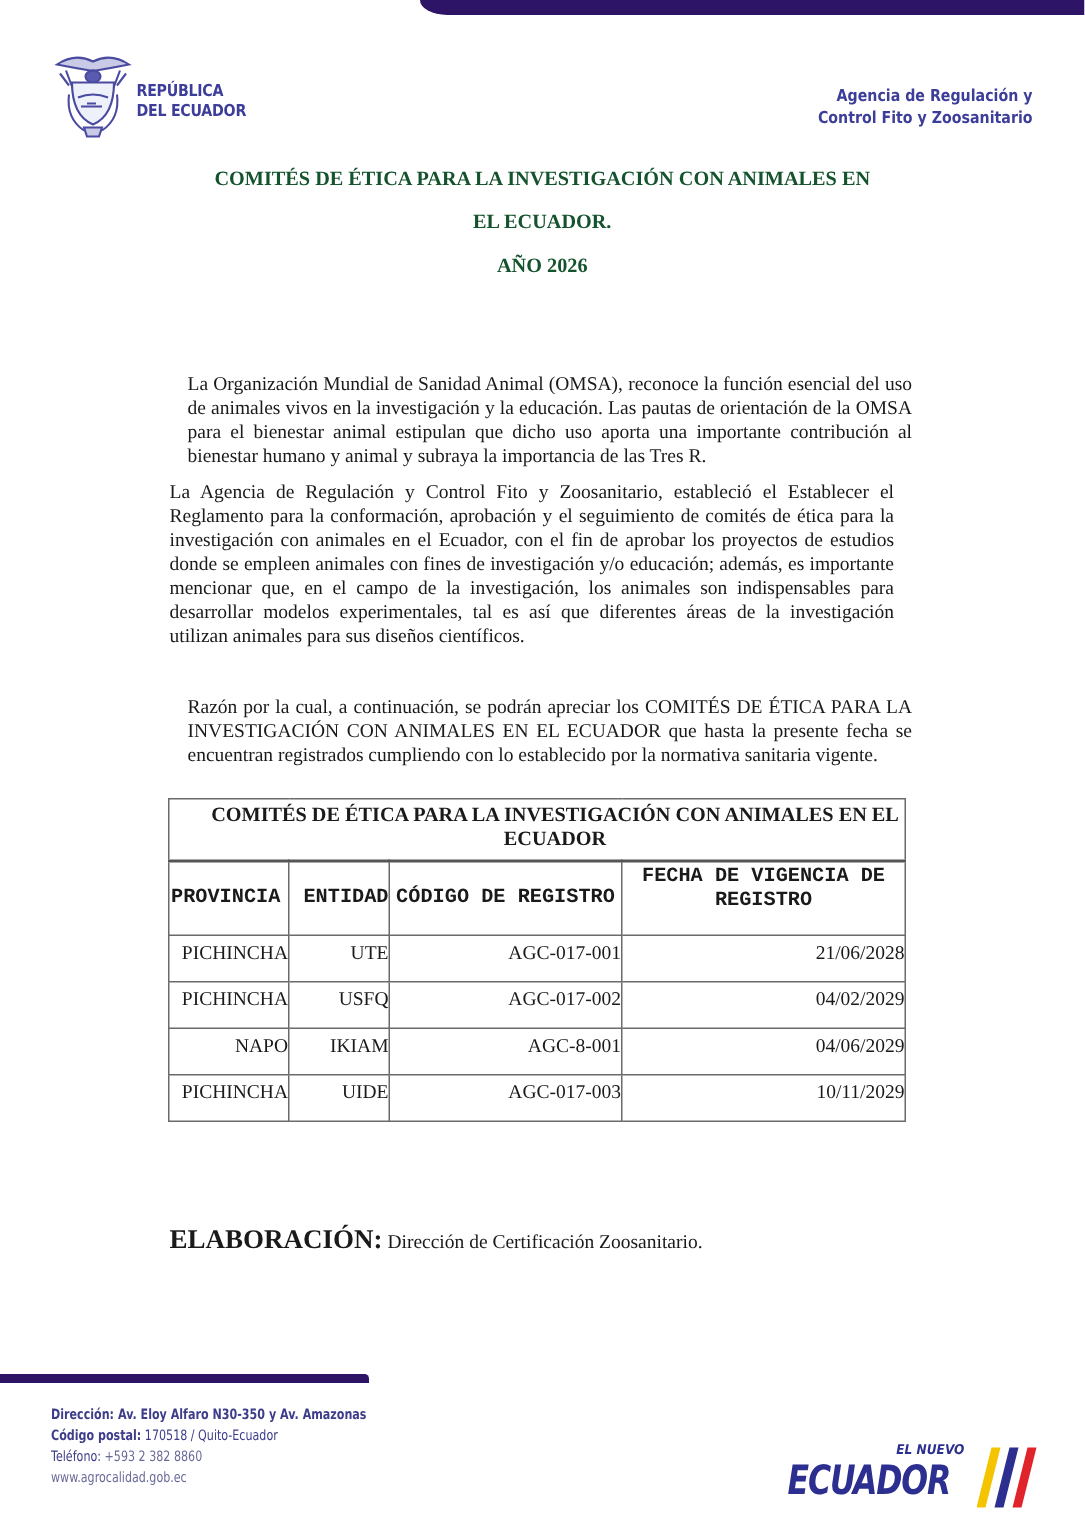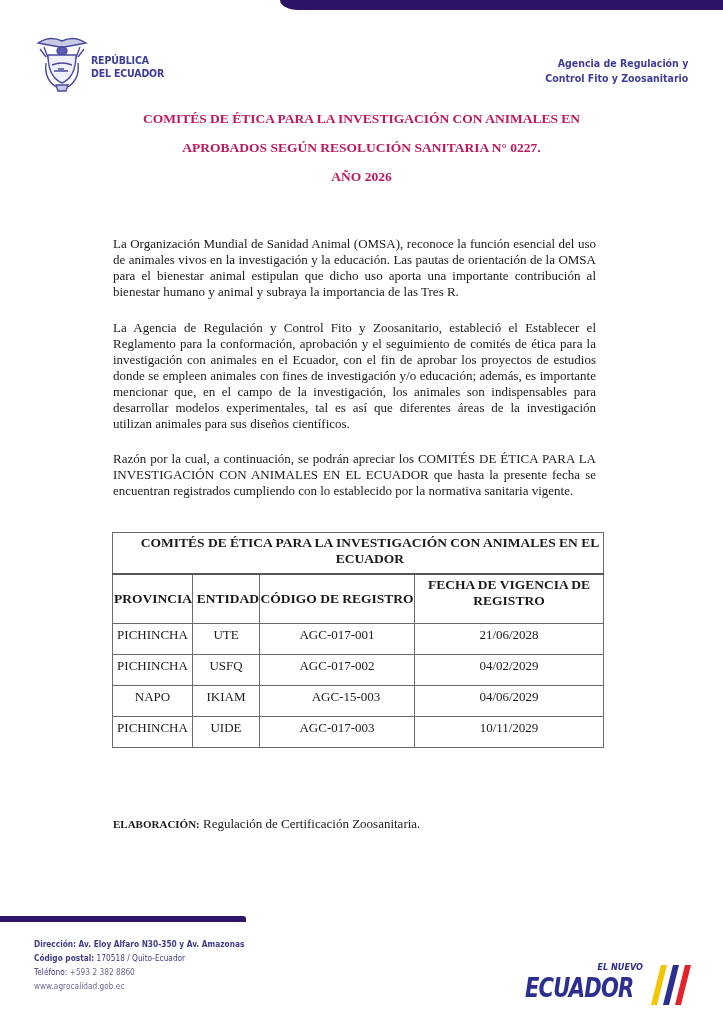--- a/index.html
+++ b/index.html
@@ -6,40 +6,40 @@
   body { width: 723px; height: 1024px; position: relative; overflow: hidden; font-family: "Liberation Serif", serif; color: #1a1a1a; }
 
   .top-bar { position: absolute; left: 280px; top: 0; width: 443px; height: 10px; background: #2e1466; border-bottom-left-radius: 18px 10px; }
 
   .logo-left { position: absolute; left: 34px; top: 33px; width: 130px; height: 60px; }
   .crest { position: absolute; left: 0; top: 0; width: 56px; height: 60px; }
   .republica { position: absolute; left: 57px; top: 21px; font-family: "DejaVu Sans", sans-serif; font-weight: bold; font-size: 11px; line-height: 13px; color: #3d3d9a; letter-spacing: -0.2px; transform: scaleX(0.86); transform-origin: left top; white-space: nowrap; }
 
   .agency { position: absolute; right: 35px; top: 56px; text-align: right; font-family: "DejaVu Sans", sans-serif; font-weight: bold; font-size: 11px; line-height: 15px; color: #3d3d9a; transform: scaleX(0.86); transform-origin: right top; white-space: nowrap; }
 
-  .title-block { position: absolute; left: 100px; top: 104px; width: 523px; text-align: center; font-weight: bold; font-size: 13.5px; line-height: 29px; color: #be185d; }
+  .title-block { position: absolute; left: 100px; top: 104px; width: 523px; text-align: center; font-weight: bold; font-size: 13.5px; line-height: 29px; color: #14532d; }
 
   .body-text { position: absolute; left: 113px; width: 483px; font-size: 13px; line-height: 16px; text-align: justify; color: #1a1a1a; }
   .p1 { top: 236px; }
   .p2 { top: 320px; }
   .p3 { top: 451px; }
 
   .reg-table { position: absolute; left: 112px; top: 532px; width: 492px; border-collapse: collapse; font-size: 13px; color: #1a1a1a; }
   .reg-table td, .reg-table th { border: 1px solid #6a6a6a; padding: 0; }
   .reg-table .caption-cell { height: 38px; font-weight: bold; font-size: 13.5px; line-height: 16px; text-align: center; vertical-align: top; padding-top: 2px; padding-left: 24px; border-bottom: 2px solid #555; border-radius: 12px; }
-  .reg-table th { font-weight: bold; font-size: 13.5px; height: 46px; text-align: center; line-height: 16px; }
+  .reg-table th { font-weight: bold; font-size: 13.5px; height: 46px; text-align: center; line-height: 16px; font-family: Liberation Mono, monospace; }
   .reg-table th.c1 { width: 78px; text-align: left; padding-left: 1px; }
   .reg-table th.c2 { width: 66px; text-align: right; }
   .reg-table th.c3 { width: 154px; }
   .reg-table th.c4 { vertical-align: top; padding-top: 2px; }
-  .reg-table td { height: 27px; text-align: center; vertical-align: top; padding-top: 3px; }
+  .reg-table td { height: 27px; text-align: right; vertical-align: top; padding-top: 3px; }
   .reg-table td.code-shift { padding-left: 18px; }
 
   .elaboracion { position: absolute; left: 113px; top: 816px; font-size: 13px; color: #1a1a1a; }
-  .elaboracion b { font-size: 11px; }
+  .elaboracion b { font-size: 18px; }
 
   .bottom-bar { position: absolute; left: 0; top: 916px; width: 246px; height: 6px; background: #2e1466; border-top-right-radius: 3px; }
 
   .footer-info { position: absolute; left: 34px; top: 937px; font-family: "DejaVu Sans", sans-serif; font-size: 9.5px; line-height: 14px; color: #3d3d8a; transform: scaleX(0.78); transform-origin: left top; white-space: nowrap; }
   .footer-info .b { font-weight: bold; }
   .footer-info .light { color: #6a6a9a; }
 
   .ecuador-logo { position: absolute; left: 525px; top: 960px; width: 170px; height: 56px; }
   .el-nuevo { position: absolute; left: 70px; top: 2px; font-family: "DejaVu Sans", sans-serif; font-weight: bold; font-style: italic; font-size: 9px; color: #2c2f8f; transform: scaleX(0.9); }
   .ecuador-word { position: absolute; left: 0; top: 12px; font-family: "DejaVu Sans", sans-serif; font-weight: bold; font-style: italic; font-size: 27px; letter-spacing: -1px; color: #2c2f8f; transform: scaleX(0.78); transform-origin: left top; }
@@ -70,27 +70,27 @@
   </div>
 </div>
 
 <div class="agency">
   <div>Agencia de Regulación y</div>
   <div>Control Fito y Zoosanitario</div>
 </div>
 
 <div class="title-block">
   <div>COMITÉS DE ÉTICA PARA LA INVESTIGACIÓN CON ANIMALES EN</div>
-  <div>APROBADOS SEGÚN RESOLUCIÓN SANITARIA N° 0227.</div>
+  <div>EL ECUADOR.</div>
   <div>AÑO 2026</div>
 </div>
 
-<p class="body-text p1" style="margin:0">La Organización Mundial de Sanidad Animal (OMSA), reconoce la función esencial del uso de animales vivos en la investigación y la educación. Las pautas de orientación de la OMSA para el bienestar animal estipulan que dicho uso aporta una importante contribución al bienestar humano y animal y subraya la importancia de las Tres R.</p>
+<p class="body-text p1" style="margin:12px">La Organización Mundial de Sanidad Animal (OMSA), reconoce la función esencial del uso de animales vivos en la investigación y la educación. Las pautas de orientación de la OMSA para el bienestar animal estipulan que dicho uso aporta una importante contribución al bienestar humano y animal y subraya la importancia de las Tres R.</p>
 <p class="body-text p2" style="margin:0">La Agencia de Regulación y Control Fito y Zoosanitario, estableció el Establecer el Reglamento para la conformación, aprobación y el seguimiento de comités de ética para la investigación con animales en el Ecuador, con el fin de aprobar los proyectos de estudios donde se empleen animales con fines de investigación y/o educación; además, es importante mencionar que, en el campo de la investigación, los animales son indispensables para desarrollar modelos experimentales, tal es así que diferentes áreas de la investigación utilizan animales para sus diseños científicos.</p>
-<p class="body-text p3" style="margin:0">Razón por la cual, a continuación, se podrán apreciar los COMITÉS DE ÉTICA PARA LA INVESTIGACIÓN CON ANIMALES EN EL ECUADOR que hasta la presente fecha se encuentran registrados cumpliendo con lo establecido por la normativa sanitaria vigente.</p>
+<p class="body-text p3" style="margin:12px">Razón por la cual, a continuación, se podrán apreciar los COMITÉS DE ÉTICA PARA LA INVESTIGACIÓN CON ANIMALES EN EL ECUADOR que hasta la presente fecha se encuentran registrados cumpliendo con lo establecido por la normativa sanitaria vigente.</p>
 
 <table class="reg-table">
   <tbody>
       <tr>
     <td class="caption-cell" colspan="4">COMITÉS DE ÉTICA PARA LA INVESTIGACIÓN CON ANIMALES EN EL ECUADOR</td>
   </tr>
   <tr>
     <th class="c1">PROVINCIA</th>
     <th class="c2">ENTIDAD</th>
     <th class="c3">CÓDIGO DE REGISTRO</th>
@@ -104,34 +104,34 @@
   </tr>
   <tr>
     <td>PICHINCHA</td>
     <td>USFQ</td>
     <td>AGC-017-002</td>
     <td>04/02/2029</td>
   </tr>
   <tr>
     <td>NAPO</td>
     <td>IKIAM</td>
-    <td class="code-shift">AGC-15-003</td>
+    <td class="code-shift">AGC-8-001</td>
     <td>04/06/2029</td>
   </tr>
   <tr>
     <td>PICHINCHA</td>
     <td>UIDE</td>
     <td>AGC-017-003</td>
     <td>10/11/2029</td>
   </tr>
 </tbody>
   </table>
 
 <div class="elaboracion">
-  <b>ELABORACIÓN:</b><span> Regulación de Certificación Zoosanitaria.</span>
+  <b>ELABORACIÓN:</b><span> Dirección de Certificación Zoosanitario.</span>
 </div>
 
 <div class="bottom-bar"></div>
 
 <div class="footer-info">
   <div><span class="b">Dirección:</span><span class="b"> Av. Eloy Alfaro N30-350 y Av. Amazonas</span></div>
   <div><span class="b">Código postal:</span><span> 170518 / Quito-Ecuador</span></div>
   <div><span>Teléfono:</span><span class="light"> +593 2 382 8860</span></div>
   <div class="light">www.agrocalidad.gob.ec</div>
 </div>

